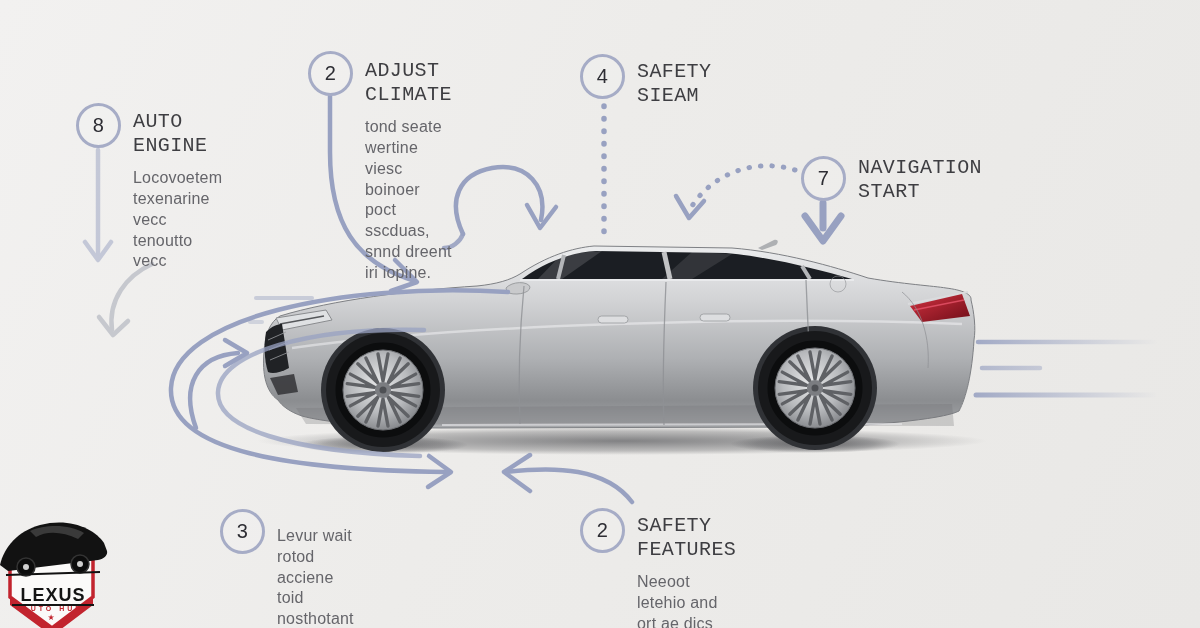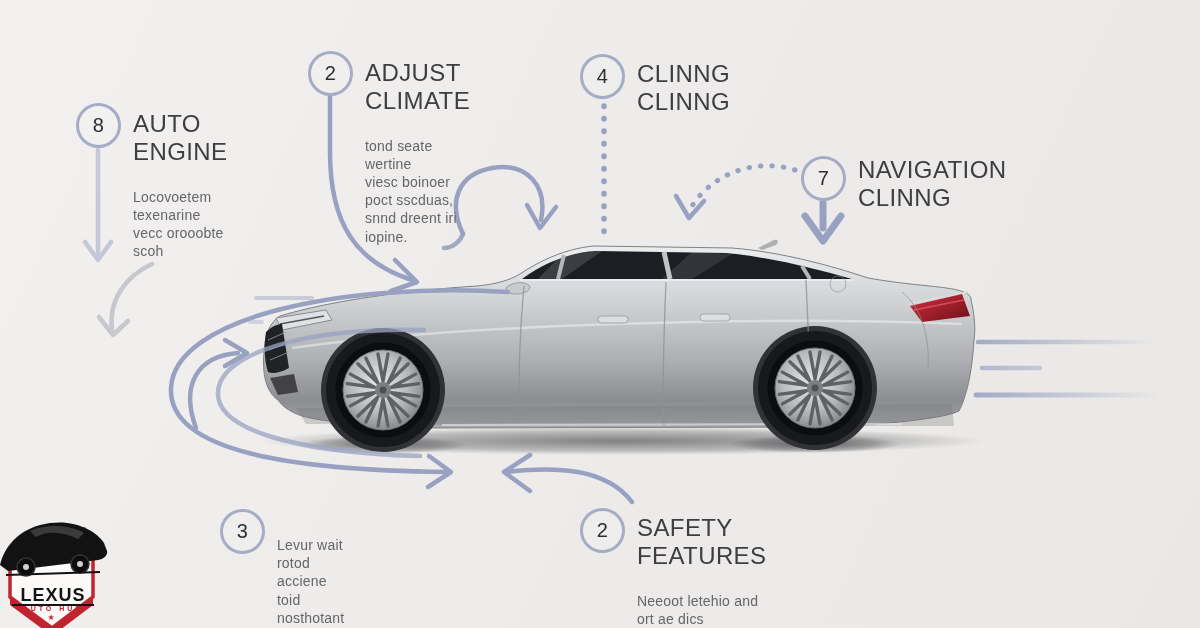--- a/index.html
+++ b/index.html
@@ -12,25 +12,25 @@
   .scene{position:absolute;left:0;top:0;pointer-events:none;}
   .step{position:absolute;}
   .badge{
     position:absolute;width:45px;height:45px;border-radius:50%;
     border:3px solid #a6acc6;display:flex;align-items:center;justify-content:center;
     background:rgba(244,243,242,0.25);box-sizing:border-box;
   }
   .badge span{font-size:20px;color:#2d2d33;letter-spacing:.5px;}
   .step-text{position:absolute;}
   .step-title{
-    font-size:24px;color:#3e3e42;letter-spacing:.4px;font-weight:500;
-    line-height:1.18;white-space:pre-line;
+    font-size:20px;color:#3e3e42;letter-spacing:.4px;font-weight:500;
+    line-height:1.18;white-space:pre-line;font-family:Liberation Mono, monospace;
   }
   .step-desc{
-    margin-top:21px;font-size:14px;color:#65656a;line-height:1.3;
+    margin-top:11px;font-size:16px;color:#65656a;line-height:1.3;
     white-space:pre-line;letter-spacing:.2px;
   }
   .w130{width:132px;}
   
   .logo{position:absolute;left:0;top:515px;width:130px;height:113px;padding-left:48px;}
   .logo-svg{position:absolute;left:0;top:0;}
   .logo-brand{
     position:absolute;left:12px;top:71px;width:82px;text-align:center;
     font-size:18px;font-weight:bold;color:#141414;letter-spacing:1px;
     border-bottom:2px solid #141414;padding-bottom:0px;line-height:1;
@@ -237,51 +237,51 @@
     </g>
   </svg>
 
   <div class="step">
     <div class="badge" style="left:76px;top:103px;">
       <span>8</span>
     </div>
     <div class="step-text" style="left:133px;top:110px;">
       <div class="step-title">AUTO ENGINE</div>
       <div class="step-desc">Locovoetem texenarine
-vecc orooobte scoh</div>
+vecc tenoutto vecc</div>
     </div>
   </div>
 
   <div class="step">
     <div class="badge" style="left:308px;top:51px;">
       <span>2</span>
     </div>
     <div class="step-text" style="left:365px;top:59px;">
       <div class="step-title">ADJUST CLIMATE</div>
       <div class="step-desc">tond seate wertine
 viesc boinoer poct sscduas,
 snnd dreent iri iopine.</div>
     </div>
   </div>
 
   <div class="step">
     <div class="badge" style="left:580px;top:54px;">
       <span>4</span>
     </div>
     <div class="step-text" style="left:637px;top:60px;">
-      <div class="step-title">CLINNG CLINNG</div>
+      <div class="step-title">SAFETY SIEAM</div>
     </div>
   </div>
 
   <div class="step">
     <div class="badge" style="left:801px;top:156px;">
       <span>7</span>
     </div>
     <div class="step-text" style="left:858px;top:156px;">
-      <div class="step-title w130">NAVIGATION CLINNG</div>
+      <div class="step-title w130">NAVIGATION START</div>
     </div>
   </div>
 
   <div class="step">
     <div class="badge" style="left:220px;top:509px;">
       <span>3</span>
     </div>
     <div class="step-text" style="left:277px;top:515px;">
       <div class="step-desc">Levur wait rotod acciene toid
 nosthotant on oleatp tardeems

